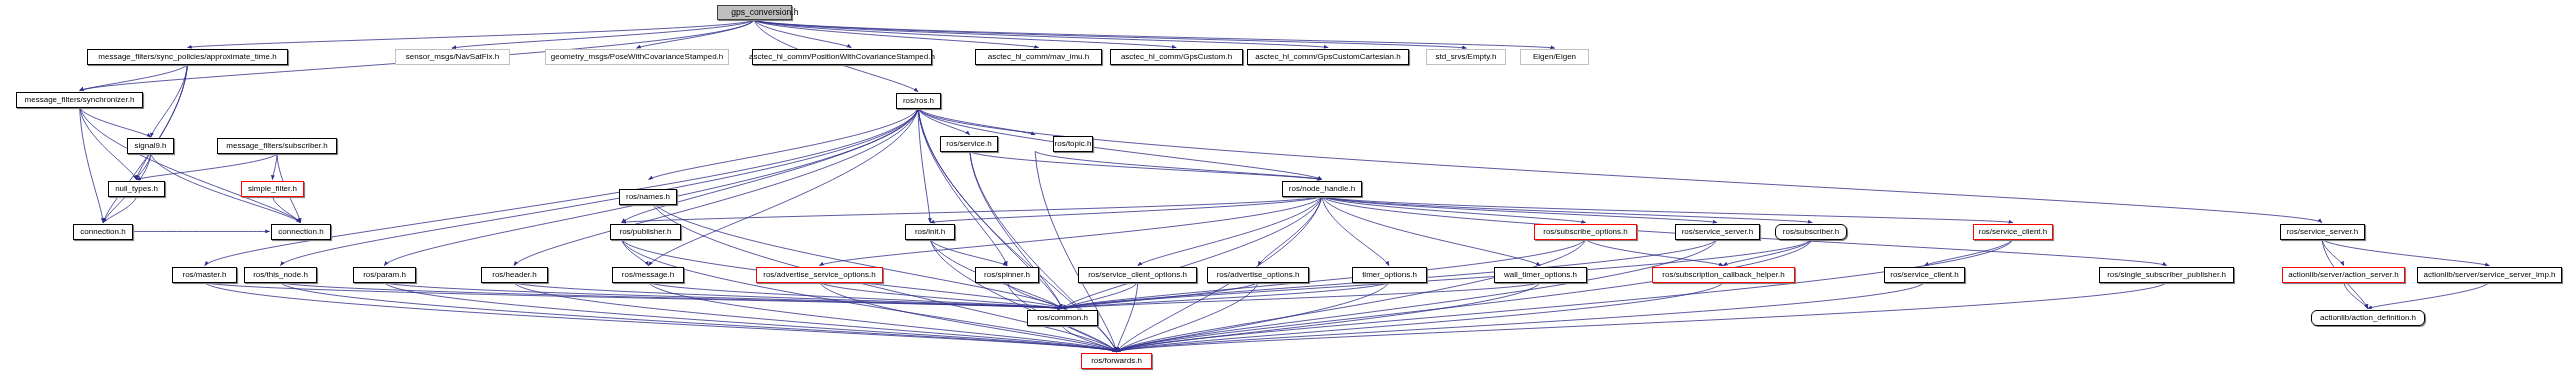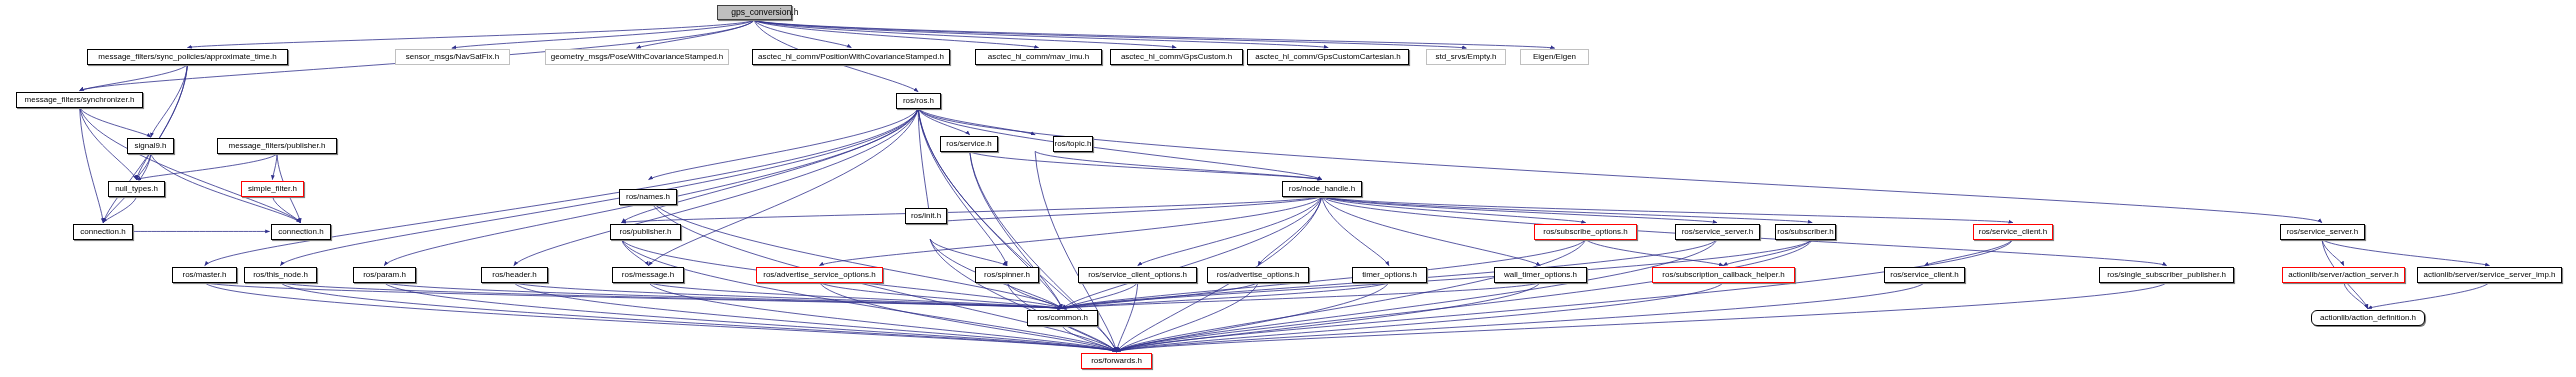--- a/index.html
+++ b/index.html
@@ -194,21 +194,21 @@
       </div>
       <div class="node shadow bold" style="left: 87px; top: 49px; width: 201px;">
         <span class="node-label">message_filters/sync_policies/approximate_time.h</span>
       </div>
       <div class="node shadow plain" style="left: 395px; top: 49px; width: 115px;">
         <span class="node-label">sensor_msgs/NavSatFix.h</span>
       </div>
       <div class="node shadow plain" style="left: 545px; top: 49px; width: 184px;">
         <span class="node-label">geometry_msgs/PoseWithCovarianceStamped.h</span>
       </div>
-      <div class="node shadow bold" style="left: 752px; top: 49px; width: 198px; align-items: center;">
+      <div class="node shadow bold" style="left: 752px; top: 49px; width: 180px; align-items: center;">
         <span class="node-label">asctec_hl_comm/PositionWithCovarianceStamped.h</span>
       </div>
       <div class="node shadow bold" style="left: 975px; top: 49px; width: 127px;">
         <span class="node-label">asctec_hl_comm/mav_imu.h</span>
       </div>
       <div class="node shadow bold" style="left: 1110px; top: 49px; width: 133px;">
         <span class="node-label">asctec_hl_comm/GpsCustom.h</span>
       </div>
       <div class="node shadow bold" style="left: 1247px; top: 49px; width: 162px;">
         <span class="node-label">asctec_hl_comm/GpsCustomCartesian.h</span>
@@ -222,21 +222,21 @@
       <div class="node shadow bold" style="left: 16px; top: 92px; width: 127px;">
         <span class="node-label">message_filters/synchronizer.h</span>
       </div>
       <div class="node shadow bold" style="left: 896px; top: 93px; width: 45px;">
         <span class="node-label">ros/ros.h</span>
       </div>
       <div class="node shadow bold" style="left: 127px; top: 138px; width: 47px;">
         <span class="node-label">signal9.h</span>
       </div>
       <div class="node shadow bold" style="left: 217px; top: 138px; width: 120px;">
-        <span class="node-label">message_filters/publisher.h</span>
+        <span class="node-label">message_filters/subscriber.h</span>
       </div>
       <div class="node shadow bold" style="left: 940px; top: 136px; width: 58px;">
         <span class="node-label">ros/service.h</span>
       </div>
       <div class="node shadow bold" style="left: 1053px; top: 136px; width: 40px;">
         <span class="node-label">ros/topic.h</span>
       </div>
       <div class="node shadow bold" style="left: 108px; top: 181px; width: 57px;">
         <span class="node-label">null_types.h</span>
       </div>
@@ -257,21 +257,21 @@
       </div>
       <div class="node shadow bold" style="left: 73px; top: 224px; width: 60px;">
         <span class="node-label">connection.h</span>
       </div>
       <div class="node shadow bold" style="left: 271px; top: 224px; width: 60px;">
         <span class="node-label">connection.h</span>
       </div>
       <div class="node shadow bold" style="left: 586px; top: 224px; width: 71px; margin-left: 24px;">
         <span class="node-label">ros/publisher.h</span>
       </div>
-      <div class="node shadow bold" style="left: 905px; top: 208px; width: 42px;">
+      <div class="node shadow bold" style="left: 905px; top: 224px; width: 50px;">
         <span class="node-label">ros/init.h</span>
       </div>
       <div class="node shadow bold" style="left: 172px; top: 267px; width: 65px;">
         <span class="node-label">ros/master.h</span>
       </div>
       <div class="node shadow bold" style="left: 244px; top: 267px; width: 73px;">
         <span class="node-label">ros/this_node.h</span>
       </div>
       <div class="node shadow bold" style="left: 353px; top: 267px; width: 63px;">
         <span class="node-label">ros/param.h</span>
@@ -299,21 +299,21 @@
       </div>
       <div class="node shadow bold" style="left: 1494px; top: 267px; width: 93px;">
         <span class="node-label">wall_timer_options.h</span>
       </div>
       <div class="node shadow redlink" style="left: 1534px; top: 224px; width: 103px;">
         <span class="node-label">ros/subscribe_options.h</span>
       </div>
       <div class="node shadow bold" style="left: 1675px; top: 224px; width: 85px;">
         <span class="node-label">ros/service_server.h</span>
       </div>
-      <div class="node shadow bold" style="left: 1775px; top: 224px; width: 61px;">
+      <div class="node shadow bold" style="left: 1775px; top: 224px; width: 72px; border-radius: 6px;">
         <span class="node-label">ros/subscriber.h</span>
       </div>
       <div class="node shadow redlink" style="left: 1652px; top: 267px; width: 143px;">
         <span class="node-label">ros/subscription_callback_helper.h</span>
       </div>
       <div class="node shadow bold" style="left: 1884px; top: 267px; width: 81px;">
         <span class="node-label">ros/service_client.h</span>
       </div>
       <div class="node shadow bold" style="left: 2099px; top: 267px; width: 135px;">
         <span class="node-label">ros/single_subscriber_publisher.h</span>

